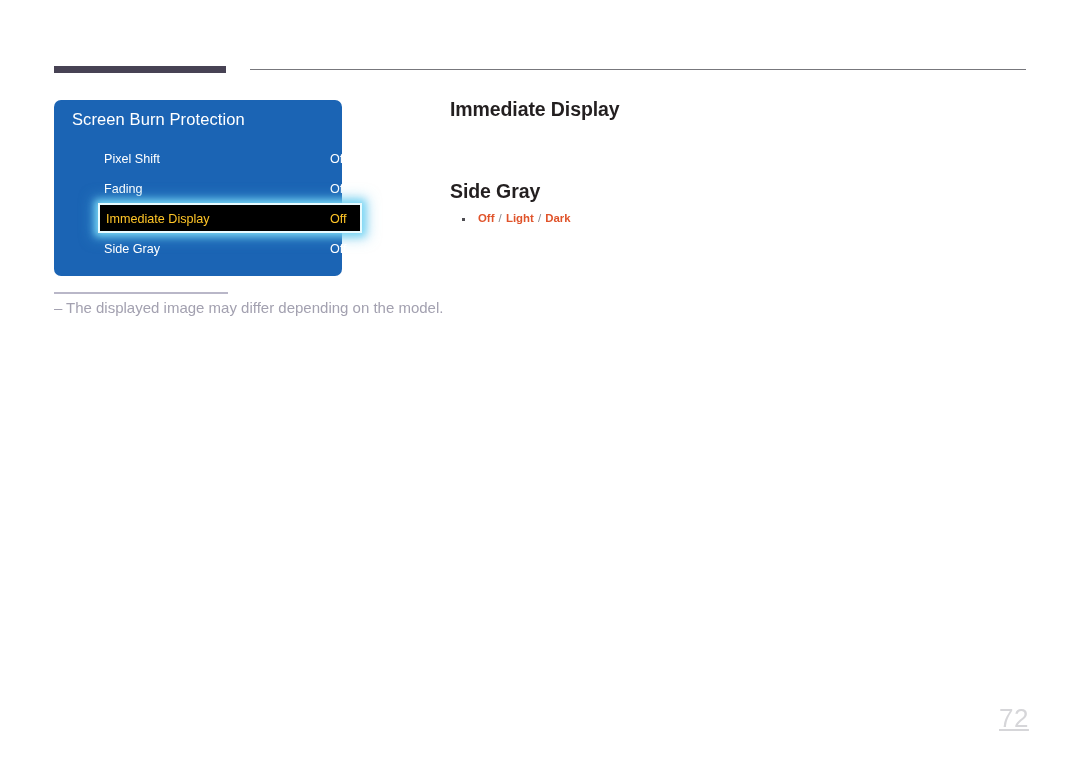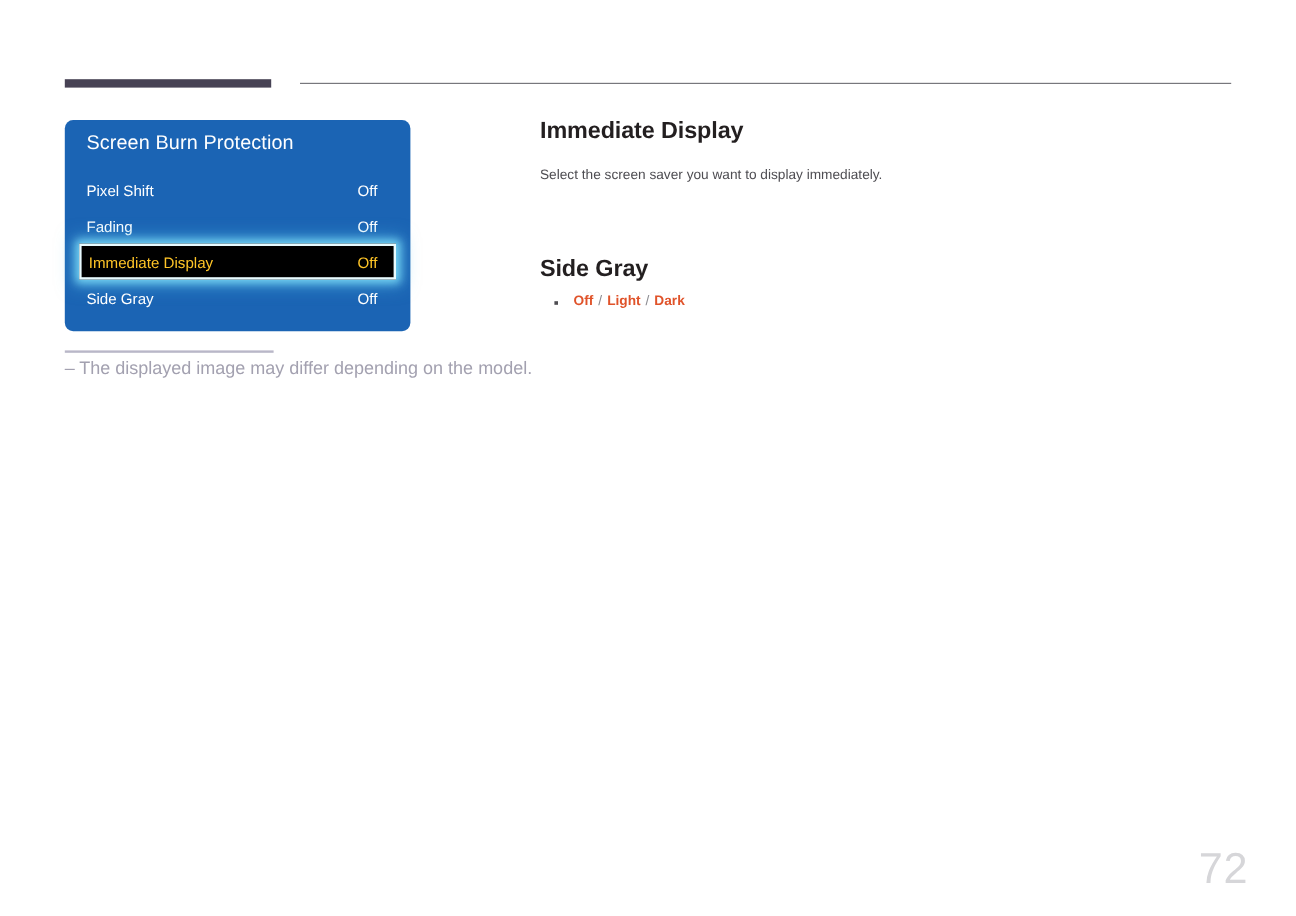--- a/index.html
+++ b/index.html
@@ -71,20 +71,21 @@
     width: 288px;
   }
 
   .osd-row {
     position: relative;
     height: 30px;
     display: flex;
     align-items: center;
     color: #ffffff;
     font-size: 12.6px;
+    margin-left: 32px;
   }
   .osd-row .osd-label {
     position: absolute;
     left: 18px;
   }
   .osd-row .osd-value {
     position: absolute;
     left: 244px;
   }
 
@@ -189,23 +190,24 @@
     color: #8a8a90;
     font-weight: normal;
     padding: 0 1px;
   }
 
   
   .page-number {
     position: absolute;
     left: 999px;
     top: 703px;
-    font-size: 36px;
+    font-size: 26px;
     color: #d6d6d9;
     letter-spacing: 0.5px;
+    text-decoration: underline;
   }
 </style>
 </head>
 <body>
 
 <div class="page">
 
   <div class="header-rule-thick"></div>
   <div class="header-rule-thin"></div>
 
@@ -233,21 +235,20 @@
   </div>
 
   <div class="footnote-rule"></div>
   <div class="footnote">
     <span class="dash">‒</span><span>The displayed image may differ depending on the model.</span>
   </div>
 
   <div class="content">
 
     <h2 class="section-heading">Immediate Display</h2>
-    <div class="body-text">Select the screen saver you want to display immediately.</div>
 
     <h2 class="section-heading second">Side Gray</h2>
     <div class="bullet-line">
       <span class="bullet-mark"></span>
       <span id="opts-1"><span class="opt">Off</span><span class="sep"> / </span><span class="opt">Light</span><span class="sep"> / </span><span class="opt">Dark</span></span>
     </div>
 
   </div>
 
   <div class="page-number">72</div>

